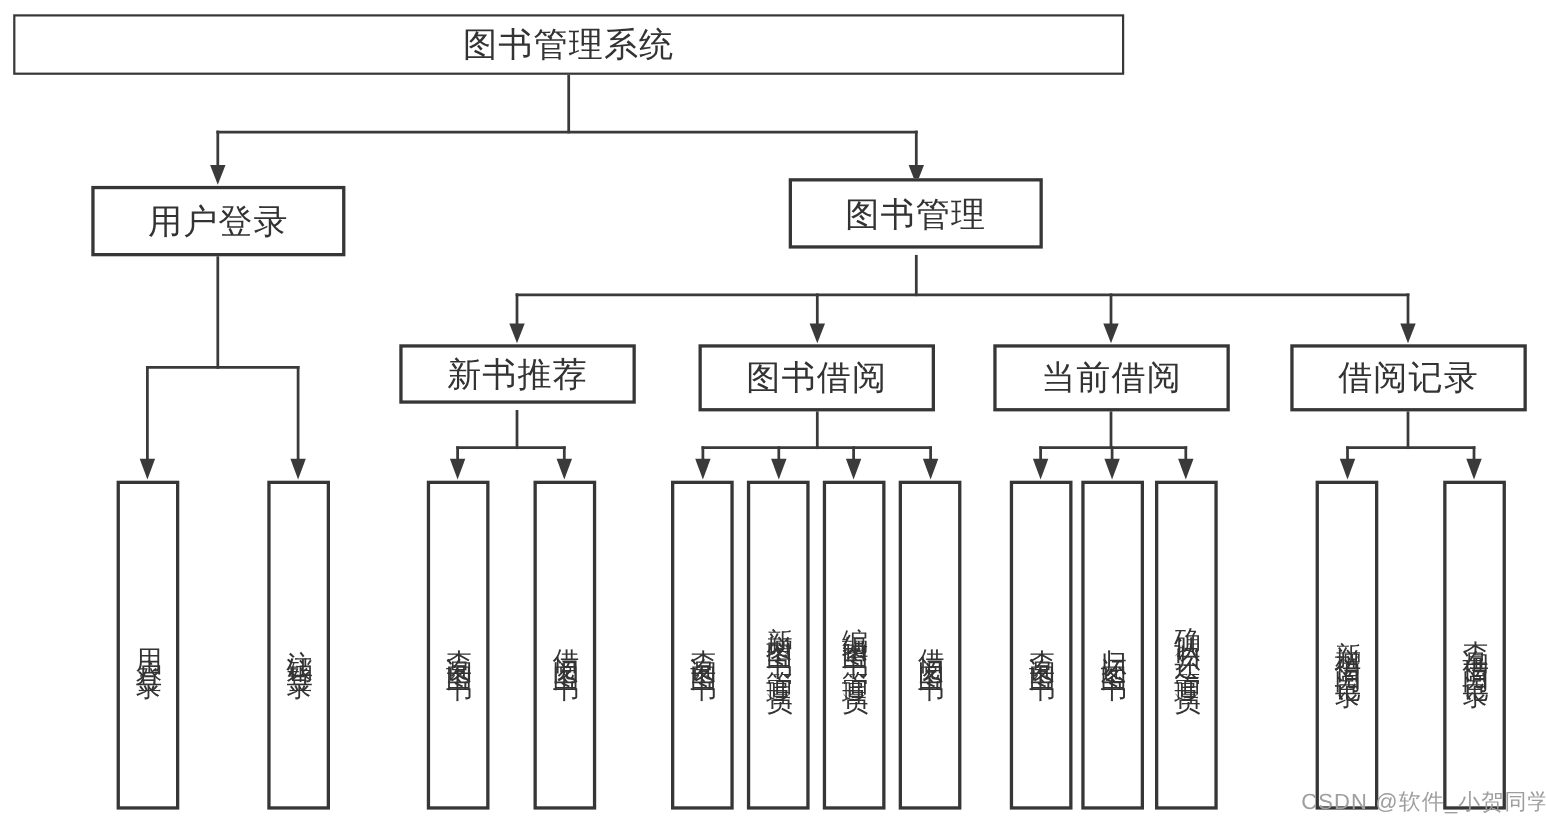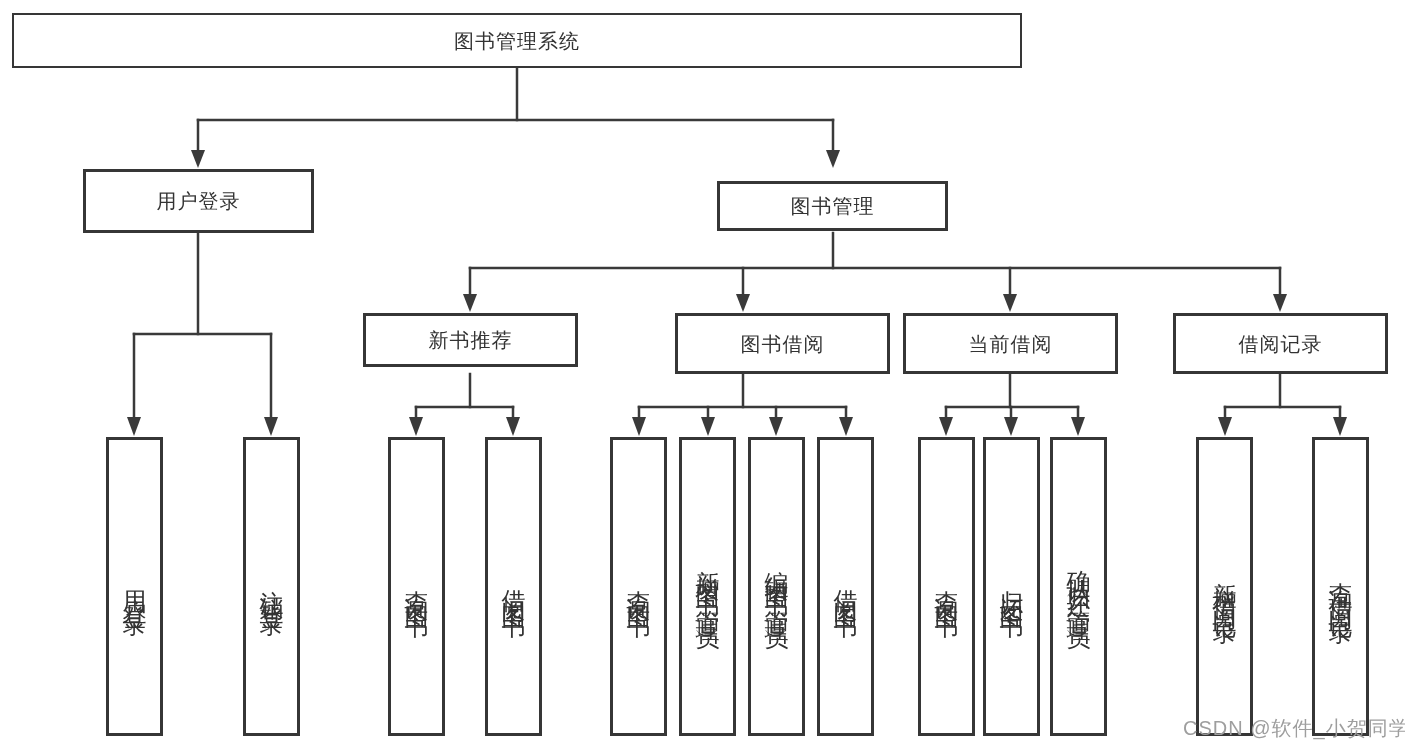--- a/index.html
+++ b/index.html
@@ -25,21 +25,21 @@
     position: absolute;
     box-sizing: border-box;
     background: #ffffff;
     border: 3px solid #363636;
     color: #333333;
     display: flex;
     align-items: center;
     justify-content: center;
   }
   .hnode {
-    font-size: 20px;
+    font-size: 31px;
     letter-spacing: 1px;
     line-height: 1;
   }
   .root {
     border-width: 2px;
   }
   .vnode {
     font-size: 24px;
     writing-mode: vertical-rl;
     text-orientation: mixed;
@@ -131,24 +131,24 @@
       <path d="M1071,417 L1085,417 L1078,436 Z"></path>
 
       <path d="M1218,417 L1232,417 L1225,436 Z"></path>
       <path d="M1333,417 L1347,417 L1340,436 Z"></path>
     </g>
   </svg>
 
   <div class="node hnode root" style="left:12px; top:13px; width:1010px; height:55px;">图书管理系统</div>
 
   <div class="node hnode" style="left:83px; top:169px; width:231px; height:64px;">用户登录</div>
-  <div class="node hnode" style="left:717px; top:181px; width:231px; height:50px;">图书管理</div>
+  <div class="node hnode" style="left:717px; top:162px; width:231px; height:64px;">图书管理</div>
 
   <div class="node hnode" style="left:363px; top:313px; width:215px; height:54px;">新书推荐</div>
-  <div class="node hnode" style="left:635px; top:313px; width:215px; height:61px;margin-left:40px;">图书借阅</div>
+  <div class="node hnode" style="left:635px; top:313px; width:215px; height:61px;">图书借阅</div>
   <div class="node hnode" style="left:903px; top:313px; width:215px; height:61px;">当前借阅</div>
   <div class="node hnode" style="left:1173px; top:313px; width:215px; height:61px;">借阅记录</div>
 
   <div class="node vnode" style="left:106px; top:437px; width:57px; height:299px;">用户登录</div>
   <div class="node vnode" style="left:243px; top:437px; width:57px; height:299px;">注销登录</div>
 
   <div class="node vnode" style="left:388px; top:437px; width:57px; height:299px;">查询图书</div>
   <div class="node vnode" style="left:485px; top:437px; width:57px; height:299px;">借阅图书</div>
 
   <div class="node vnode" style="left:610px; top:437px; width:57px; height:299px;">查询图书</div>

